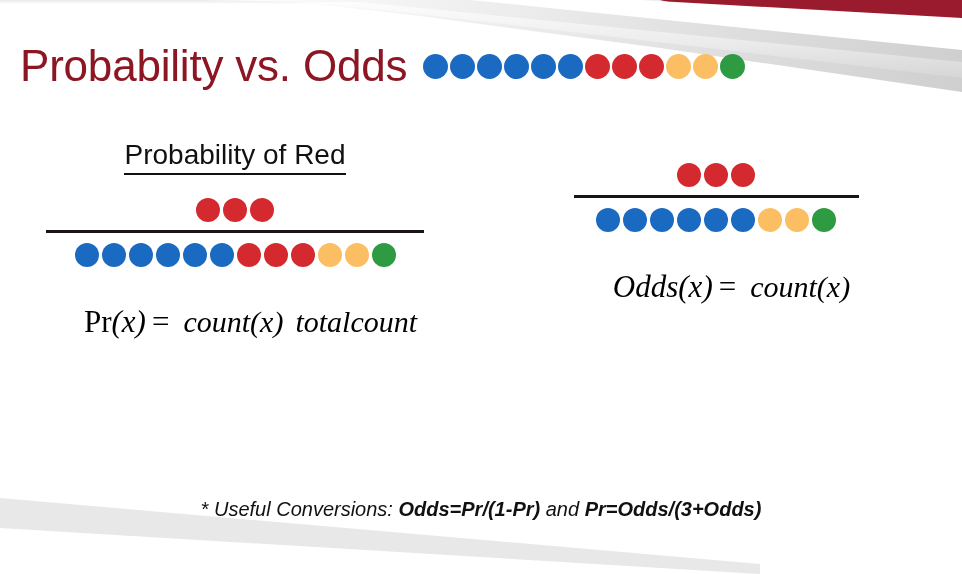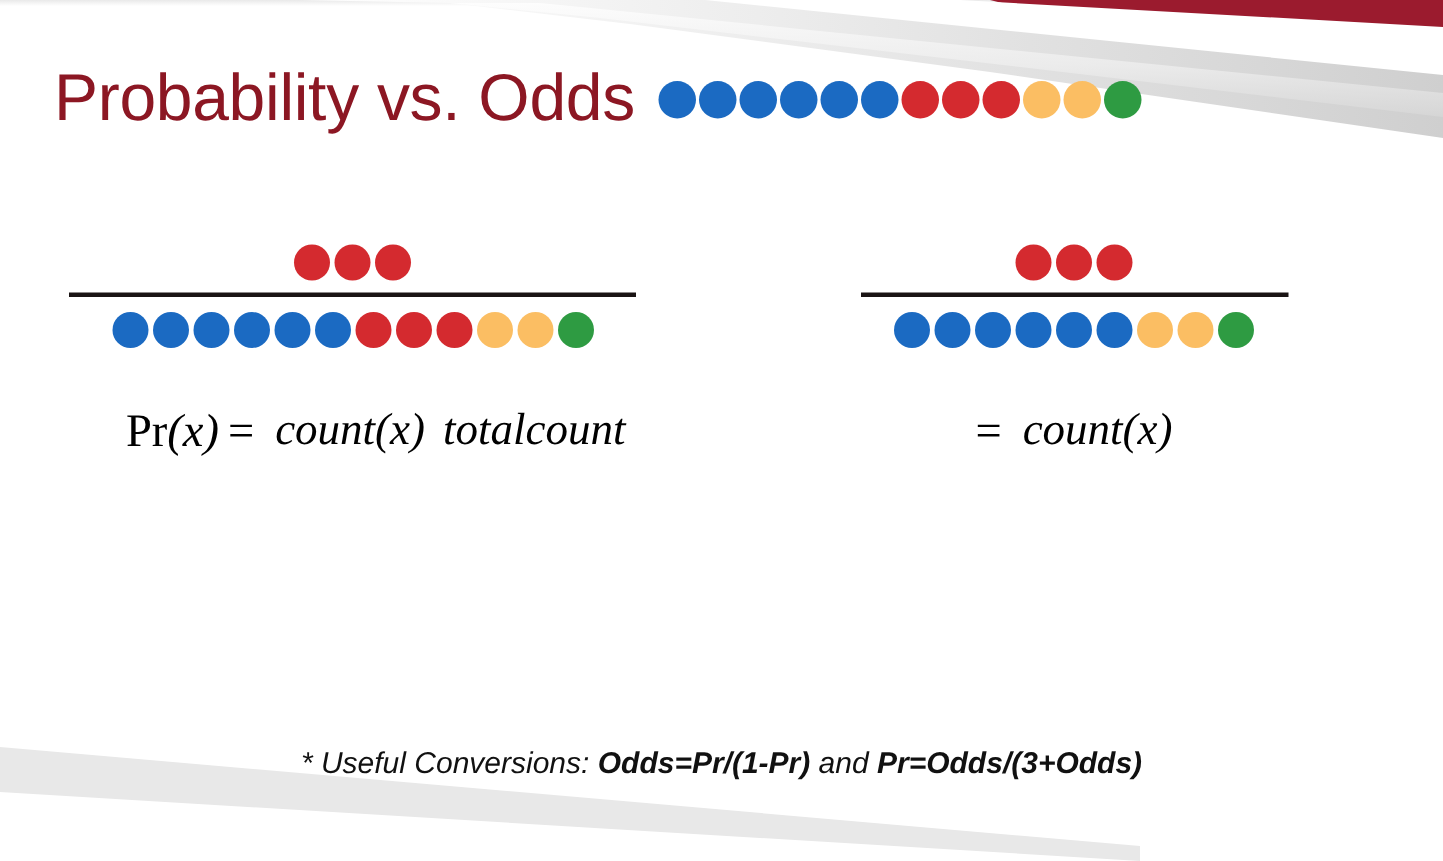--- a/index.html
+++ b/index.html
@@ -23,21 +23,21 @@
   #deco-top-right { top: 0; right: 0; width: 962px; height: 120px; }
   #deco-bottom-left { left: 0; bottom: 0; width: 760px; height: 90px; }
   #deco-top-edge {
     top: 0; left: 0; width: 962px; height: 4px;
     background: linear-gradient(to bottom, #e9e9e9, #ffffff);
   }
 
   
   #title-row {
     position: absolute;
-    left: 36px;
+    left: 20px;
     top: 44px;
     display: flex;
     align-items: center;
     justify-content: center;
   }
   #slide-title {
     font-size: 44px;
     font-weight: 400;
     color: #8C1723;
     letter-spacing: -0.2px;
@@ -194,20 +194,23 @@
         <span class="dot" style="background: rgb(212, 42, 47); width: 25px; height: 25px;"></span>
         <span class="dot" style="background: rgb(212, 42, 47); width: 25px; height: 25px;"></span>
         <span class="dot" style="background: rgb(212, 42, 47); width: 25px; height: 25px;"></span>
         <span class="dot" style="background: rgb(251, 190, 99); width: 25px; height: 25px;"></span>
         <span class="dot" style="background: rgb(251, 190, 99); width: 25px; height: 25px;"></span>
         <span class="dot" style="background: rgb(46, 155, 66); width: 25px; height: 25px;"></span>
       </div>
   </div>
 
   <div class="column" id="column-probability">
+    <div class="col-heading">
+      <span>Probability of Red</span>
+    </div>
 
     <div class="fraction-figure" id="figure-probability">
       <div class="dot-row numerator-row" id="prob-numerator-dots">
           <span class="dot" style="background: rgb(212, 42, 47);"></span>
           <span class="dot" style="background: rgb(212, 42, 47);"></span>
           <span class="dot" style="background: rgb(212, 42, 47);"></span>
         </div>
       <div class="fraction-rule" style="background: rgb(26, 20, 20);"></div>
       <div class="dot-row denominator-row" id="prob-denominator-dots">
           <span class="dot" style="background: rgb(27, 106, 194);"></span>
@@ -252,20 +255,21 @@
           <span class="dot" style="background: rgb(27, 106, 194);"></span>
           <span class="dot" style="background: rgb(27, 106, 194);"></span>
           <span class="dot" style="background: rgb(27, 106, 194);"></span>
           <span class="dot" style="background: rgb(251, 190, 99);"></span>
           <span class="dot" style="background: rgb(251, 190, 99);"></span>
           <span class="dot" style="background: rgb(46, 155, 66);"></span>
         </div>
     </div>
 
     <div class="formula">
+      <span class="lhs"><span class="fn-italic">Odds</span><span class="var">(x)</span></span>
       <span class="eq">=</span>
       <span class="frac">
         <span class="num">count(x)</span>
         <span class="bar"></span>
       </span>
     </div>
   </div>
 
   <div id="footnote"><span>* Useful Conversions: </span><span class="strong">Odds=Pr/(1-Pr)</span><span> and  </span><span class="strong">Pr=Odds/(3+Odds)</span></div>
 

